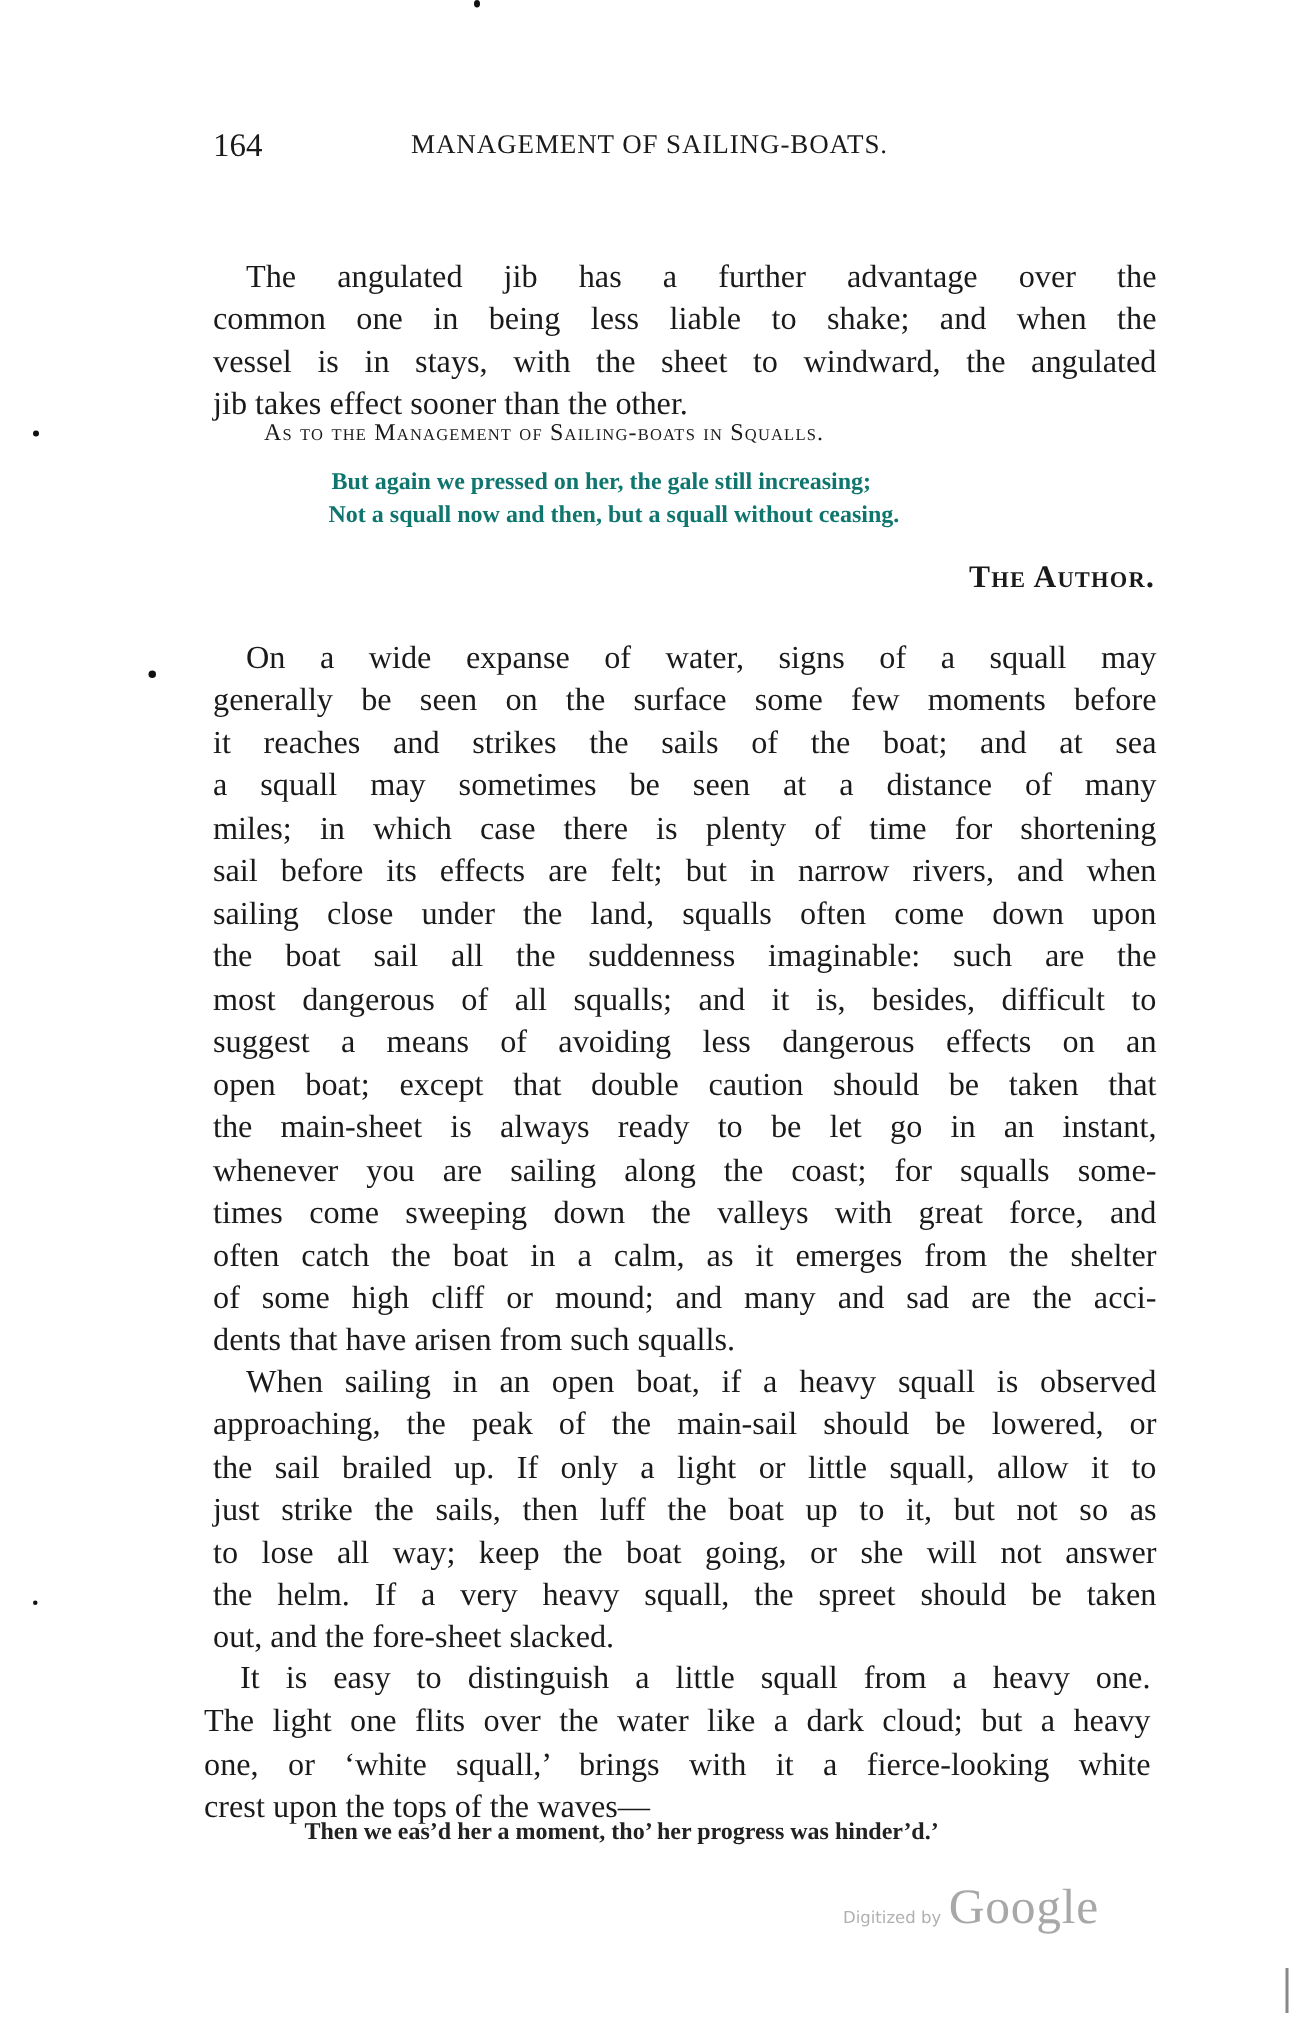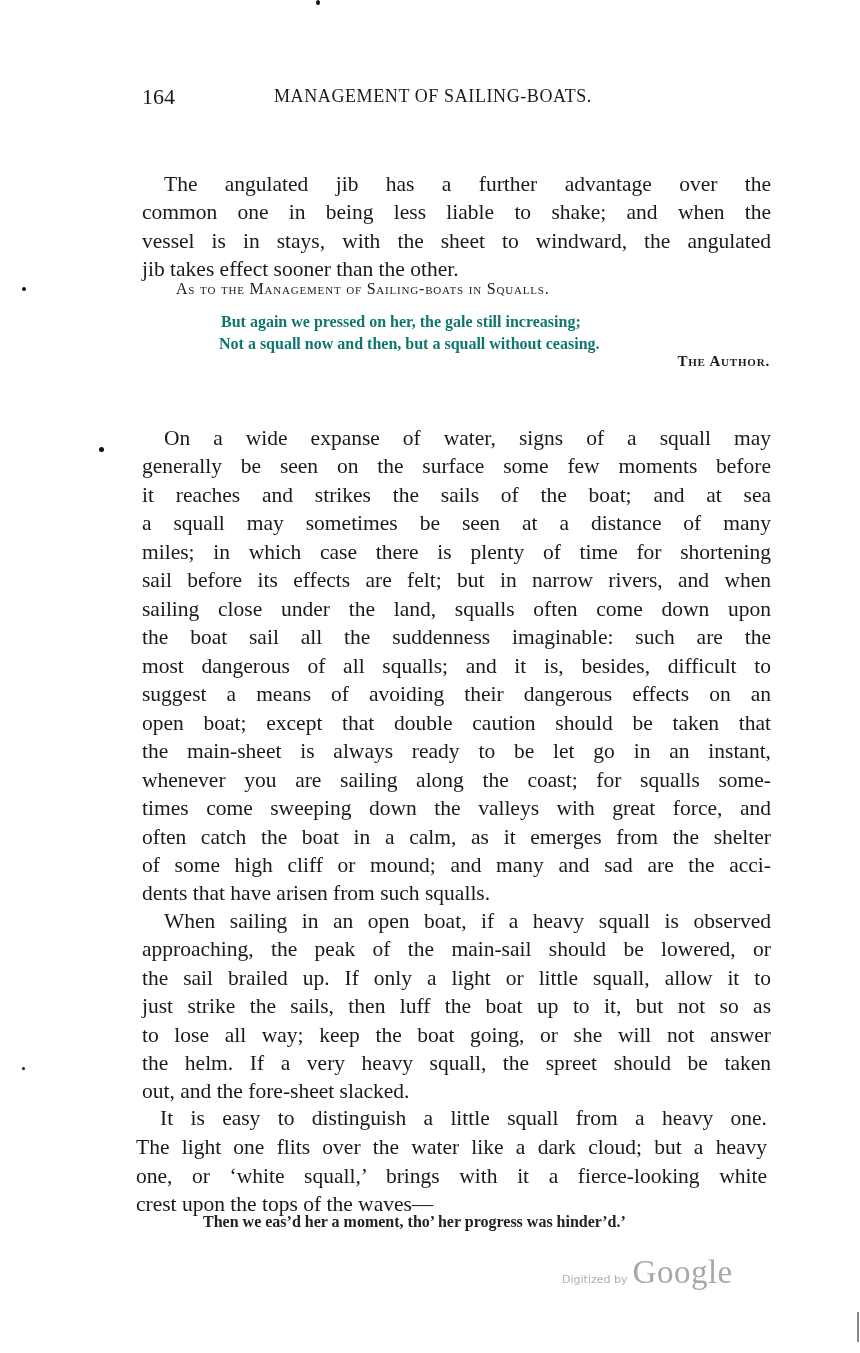--- a/index.html
+++ b/index.html
@@ -80,23 +80,23 @@
     position: absolute;
     font-family: "Liberation Serif", serif;
     font-size: 16px;
     font-weight: bold;
     white-space: nowrap;
     color: #0f766e;
   }
   .attribution {
     position: absolute;
     right: 90px;
-    top: 353px;
-    font-family: "Liberation Serif", serif;
-    font-size: 15px;
+    top: 372px;
+    font-family: "Liberation Serif", serif;
+    font-size: 21px;
     font-variant: small-caps;
     font-weight: bold;
     letter-spacing: 0.8px;
   }
   .quote {
     position: absolute;
     font-family: "Liberation Serif", serif;
     font-size: 16px;
     font-weight: bold;
     white-space: nowrap;
@@ -165,21 +165,21 @@
   <div>
     <div class="line body-line indent" style="top:388px;">On a wide expanse of water, signs of a squall may</div>
     <div class="line body-line" style="top:416px;">generally be seen on the surface some few moments before</div>
     <div class="line body-line" style="top:445px;">it reaches and strikes the sails of the boat; and at sea</div>
     <div class="line body-line" style="top:473px;">a squall may sometimes be seen at a distance of many</div>
     <div class="line body-line" style="top:502px;">miles; in which case there is plenty of time for shortening</div>
     <div class="line body-line" style="top:530px;">sail before its effects are felt; but in narrow rivers, and when</div>
     <div class="line body-line" style="top:559px;">sailing close under the land, squalls often come down upon</div>
     <div class="line body-line" style="top:587px;">the boat sail all the suddenness imaginable: such are the</div>
     <div class="line body-line" style="top:616px;">most dangerous of all squalls; and it is, besides, difficult to</div>
-    <div class="line body-line" style="top:644px;">suggest a means of avoiding their dangerous effects on an</div>
+    <div class="line body-line" style="top:644px;">suggest a means of avoiding less dangerous effects on an</div>
     <div class="line body-line" style="top:673px;">open boat; except that double caution should be taken that</div>
     <div class="line body-line" style="top:701px;">the main-sheet is always ready to be let go in an instant,</div>
     <div class="line body-line" style="top:730px;">whenever you are sailing along the coast; for squalls some-</div>
     <div class="line body-line" style="top:758px;">times come sweeping down the valleys with great force, and</div>
     <div class="line body-line" style="top:787px;">often catch the boat in a calm, as it emerges from the shelter</div>
     <div class="line body-line" style="top:815px;">of some high cliff or mound; and many and sad are the acci-</div>
     <div class="line body-line last" style="top:843px;">dents that have arisen from such squalls.</div>
   </div>
 
   <div>

